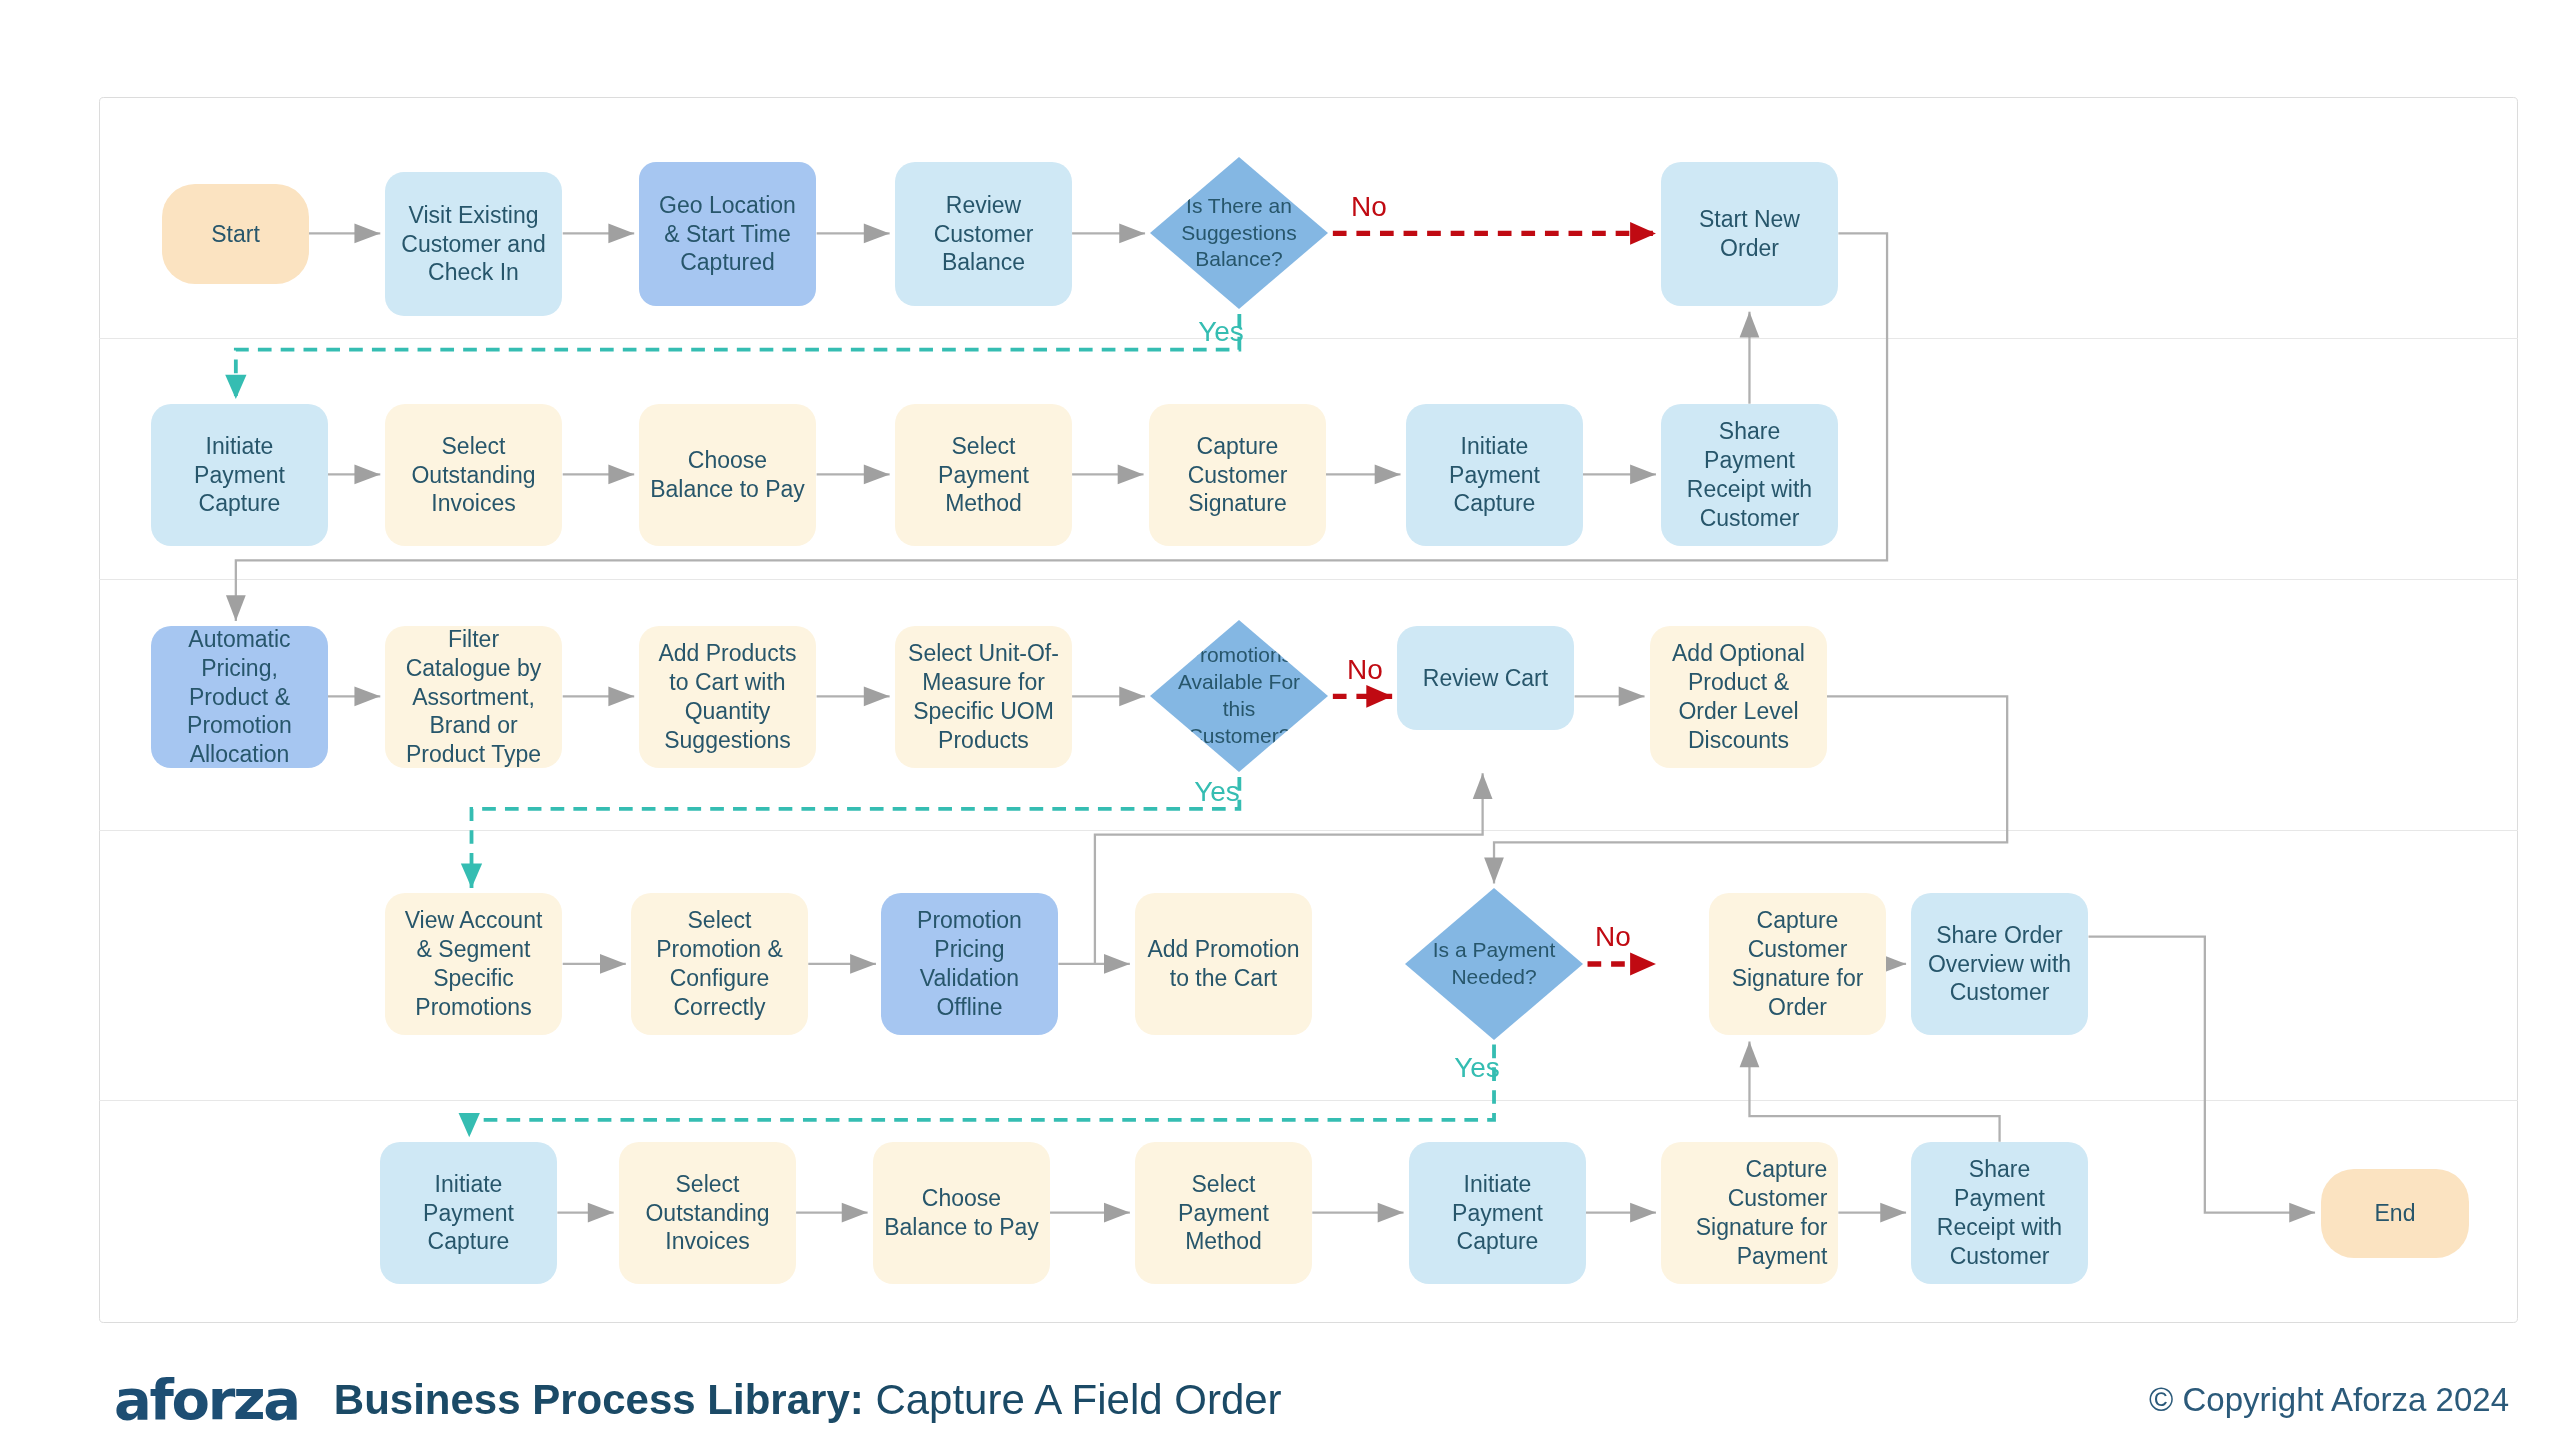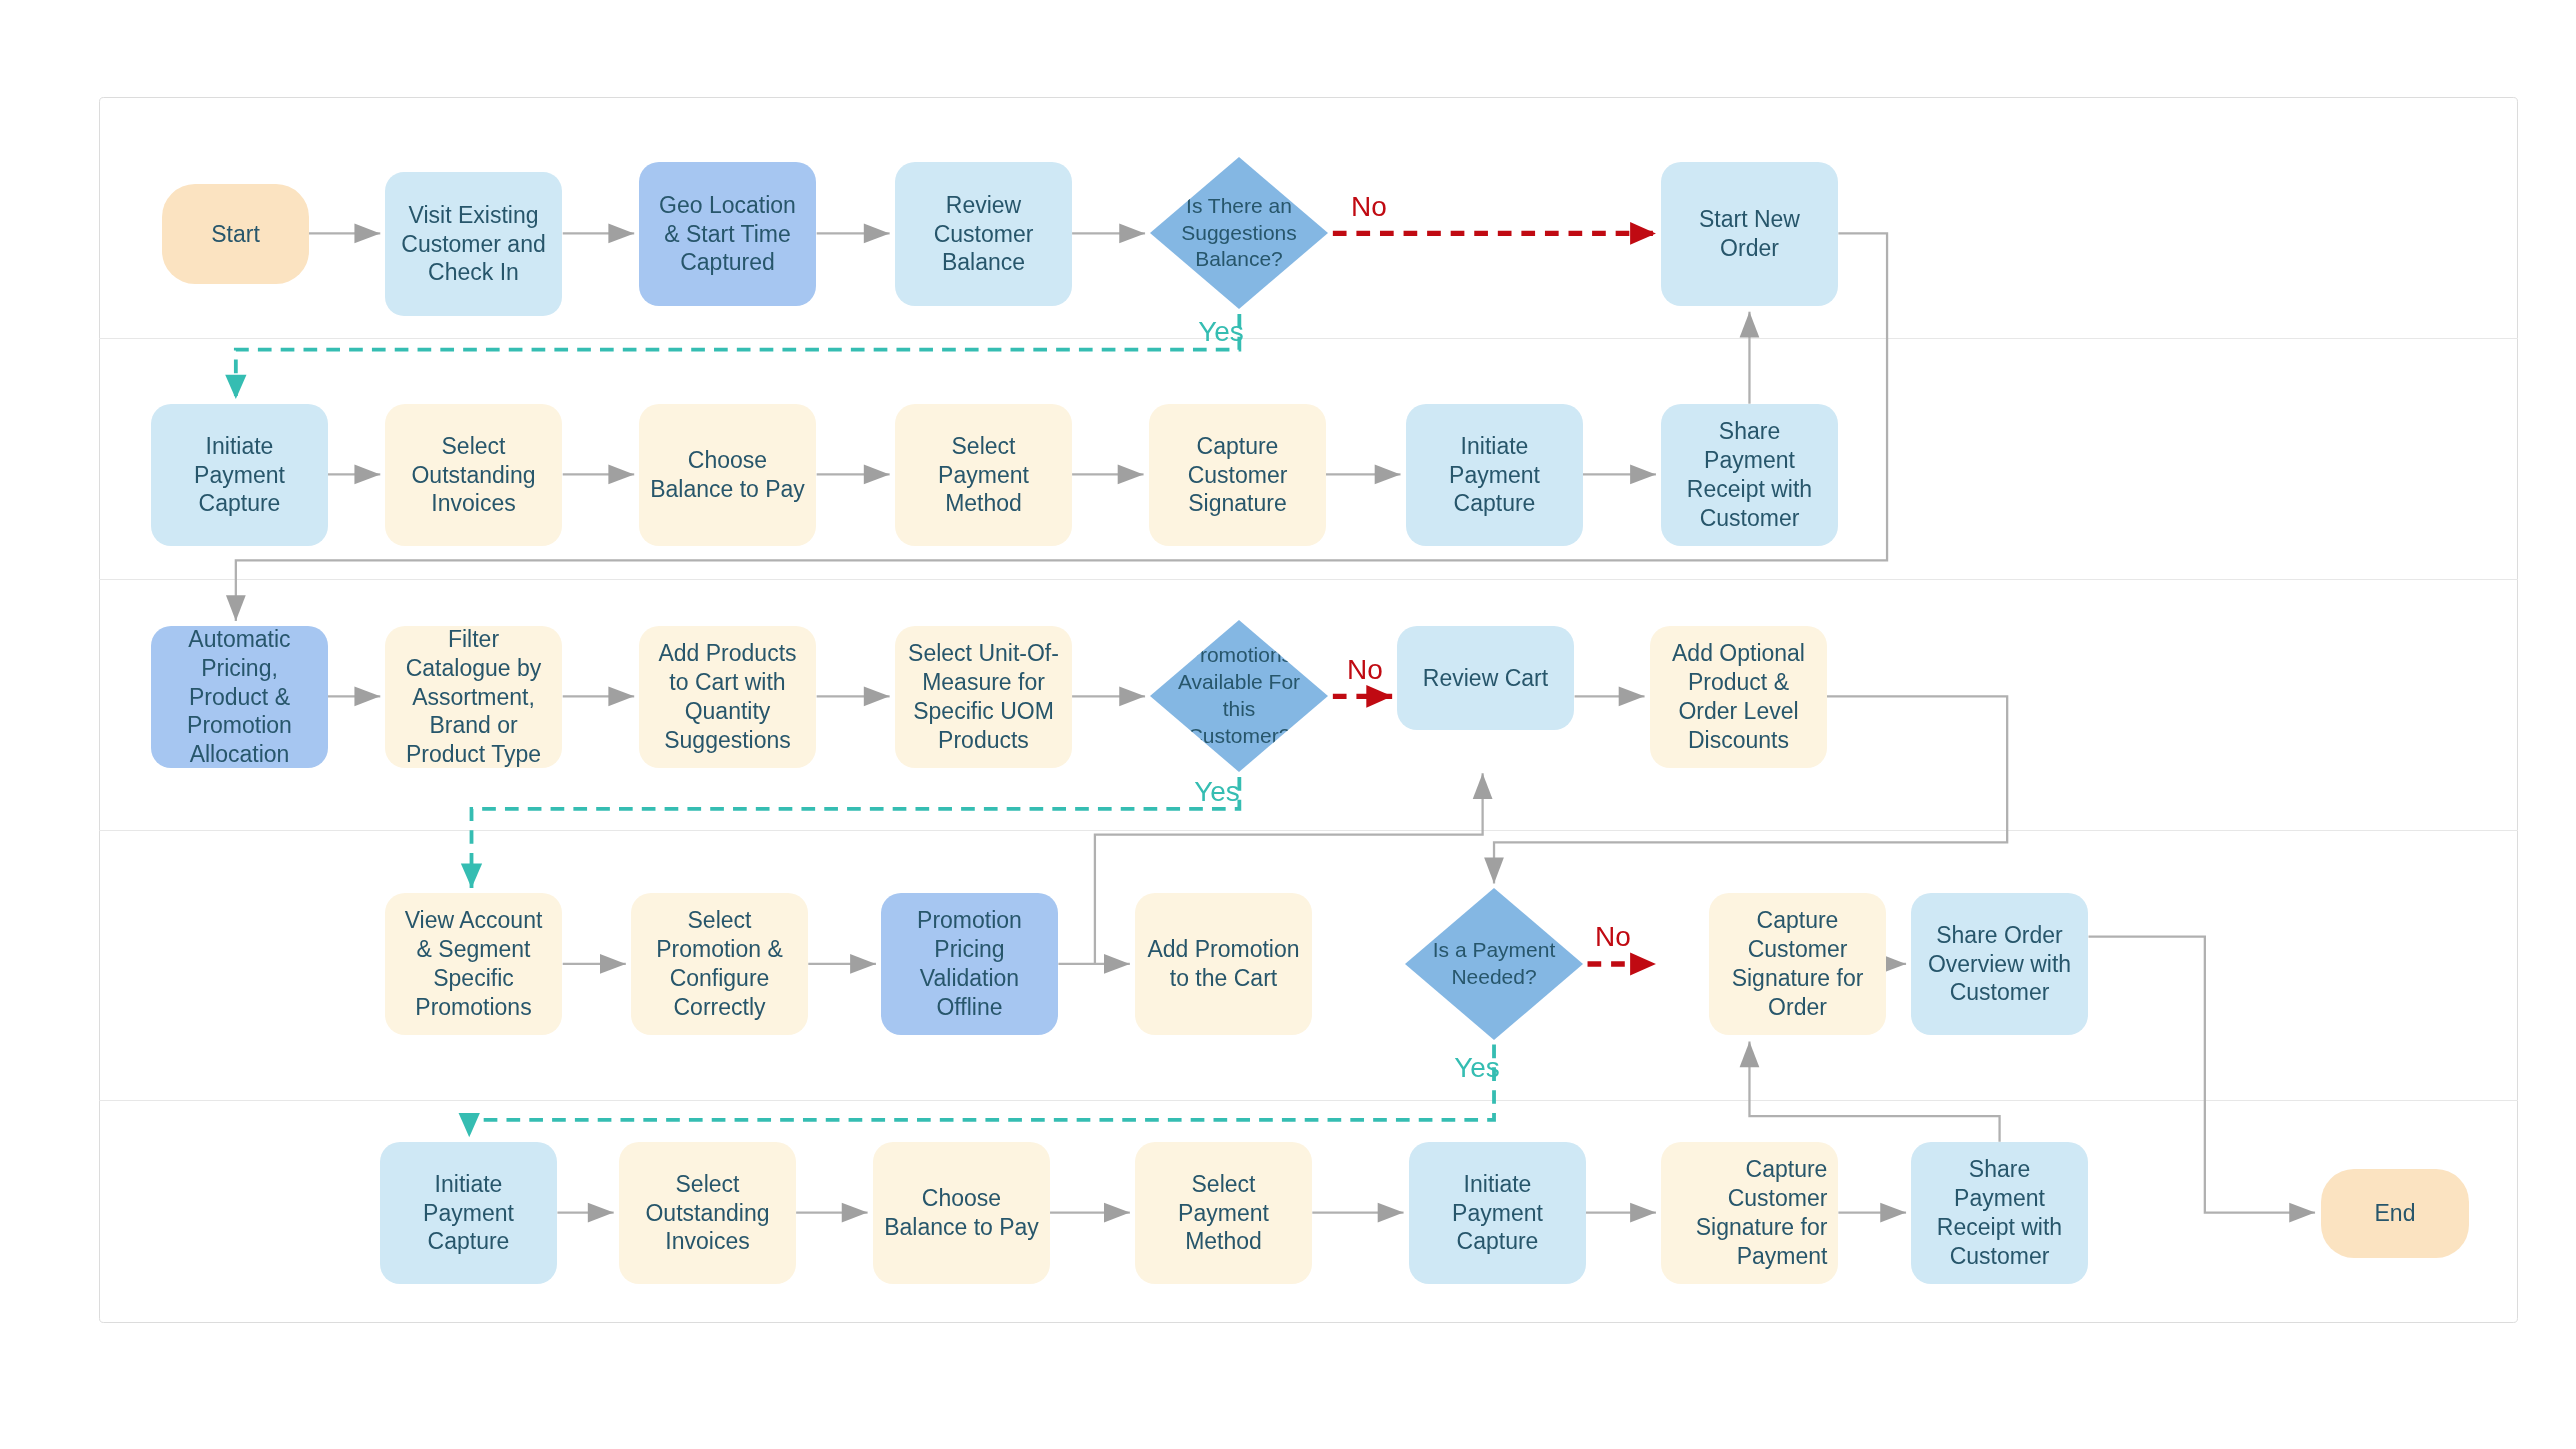--- a/index.html
+++ b/index.html
@@ -153,21 +153,21 @@
       <path d="M2630 1502 L2630 1468 L2301 1468 L2301 1370" fill="none" stroke="#b0b0b0" stroke-width="3"></path>
       <polygon points="2301,1370 2314,1404 2288,1404" fill="#a0a0a0"></polygon>
     </svg>
   <div id="node-layer">
       <div class="node terminal" style="left: 162px; top: 184px; width: 147px; height: 100px;">
         <span>Start</span>
       </div>
       <div class="node app" style="left: 385px; top: 172px; width: 177px; height: 144px; border-radius: 19px;">
         <span>Visit Existing Customer and Check In</span>
       </div>
-      <div class="node auto" style="left: 639px; top: 162px; width: 177px; height: 144px;">
+      <div class="node auto" style="left: 639px; top: 162px; width: 177px; height: 144px; border-radius: 17px;">
         <span>Geo Location &amp; Start Time Captured</span>
       </div>
       <div class="node app" style="left: 895px; top: 162px; width: 177px; height: 144px;">
         <span>Review Customer Balance</span>
       </div>
       <div class="node decision" style="left: 1150px; top: 157px; width: 178px; height: 152px;">
         <span>Is There an Suggestions Balance?</span>
       </div>
       <div class="node app" style="left: 1661px; top: 162px; width: 177px; height: 144px;">
         <span>Start New Order</span>
@@ -262,14 +262,19 @@
     </div>
   <div id="label-layer">
       <span class="edge-label no" style="left: 1369px; top: 207px;">No</span>
       <span class="edge-label yes" style="left: 1192px; top: 332px;">Yes</span>
       <span class="edge-label no" style="left: 1365px; top: 670px;">No</span>
       <span class="edge-label yes" style="left: 1188px; top: 792px;">Yes</span>
       <span class="edge-label no" style="left: 1613px; top: 937px;">No</span>
       <span class="edge-label yes" style="left: 1448px; top: 1068px;">Yes</span>
     </div>
 
+  <div class="footer">
+    <div class="logo">aforza</div>
+    <div class="footer-title"><span class="bold">Business Process Library:</span><span> Capture A Field Order</span></div>
+    <div class="copyright">© Copyright Aforza 2024</div>
+  </div>
 </div>
 
 
 </body></html>

